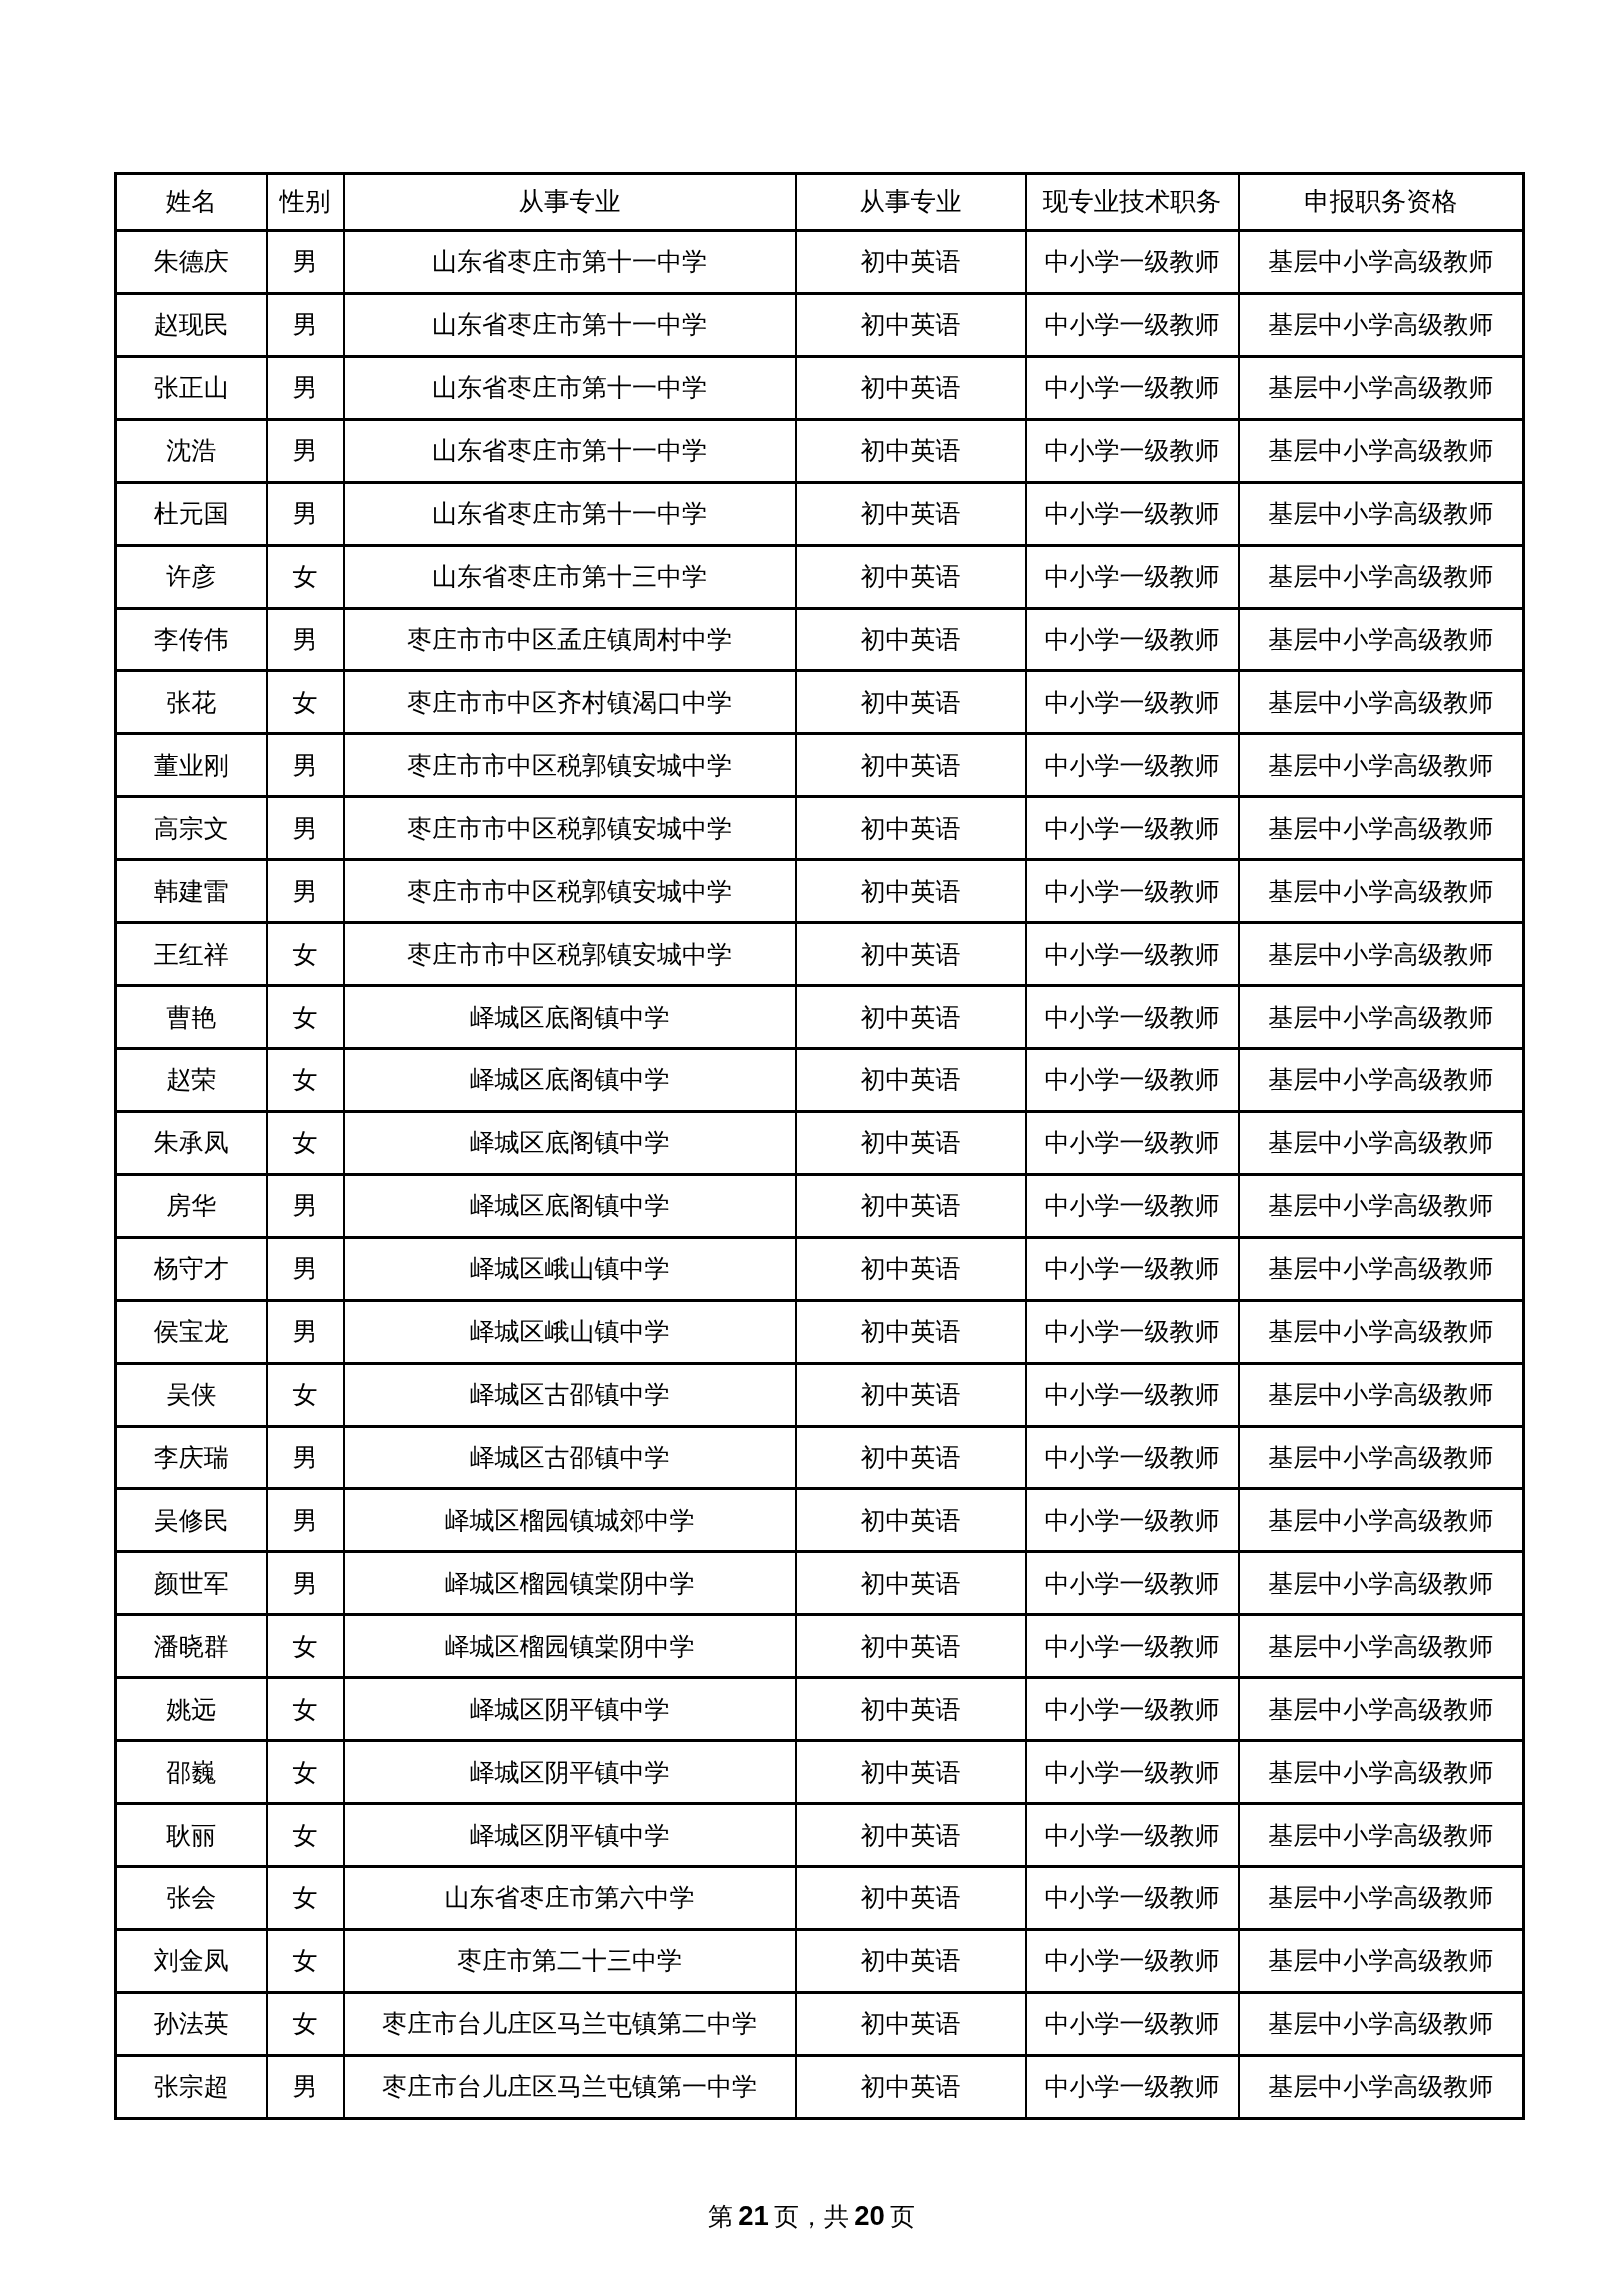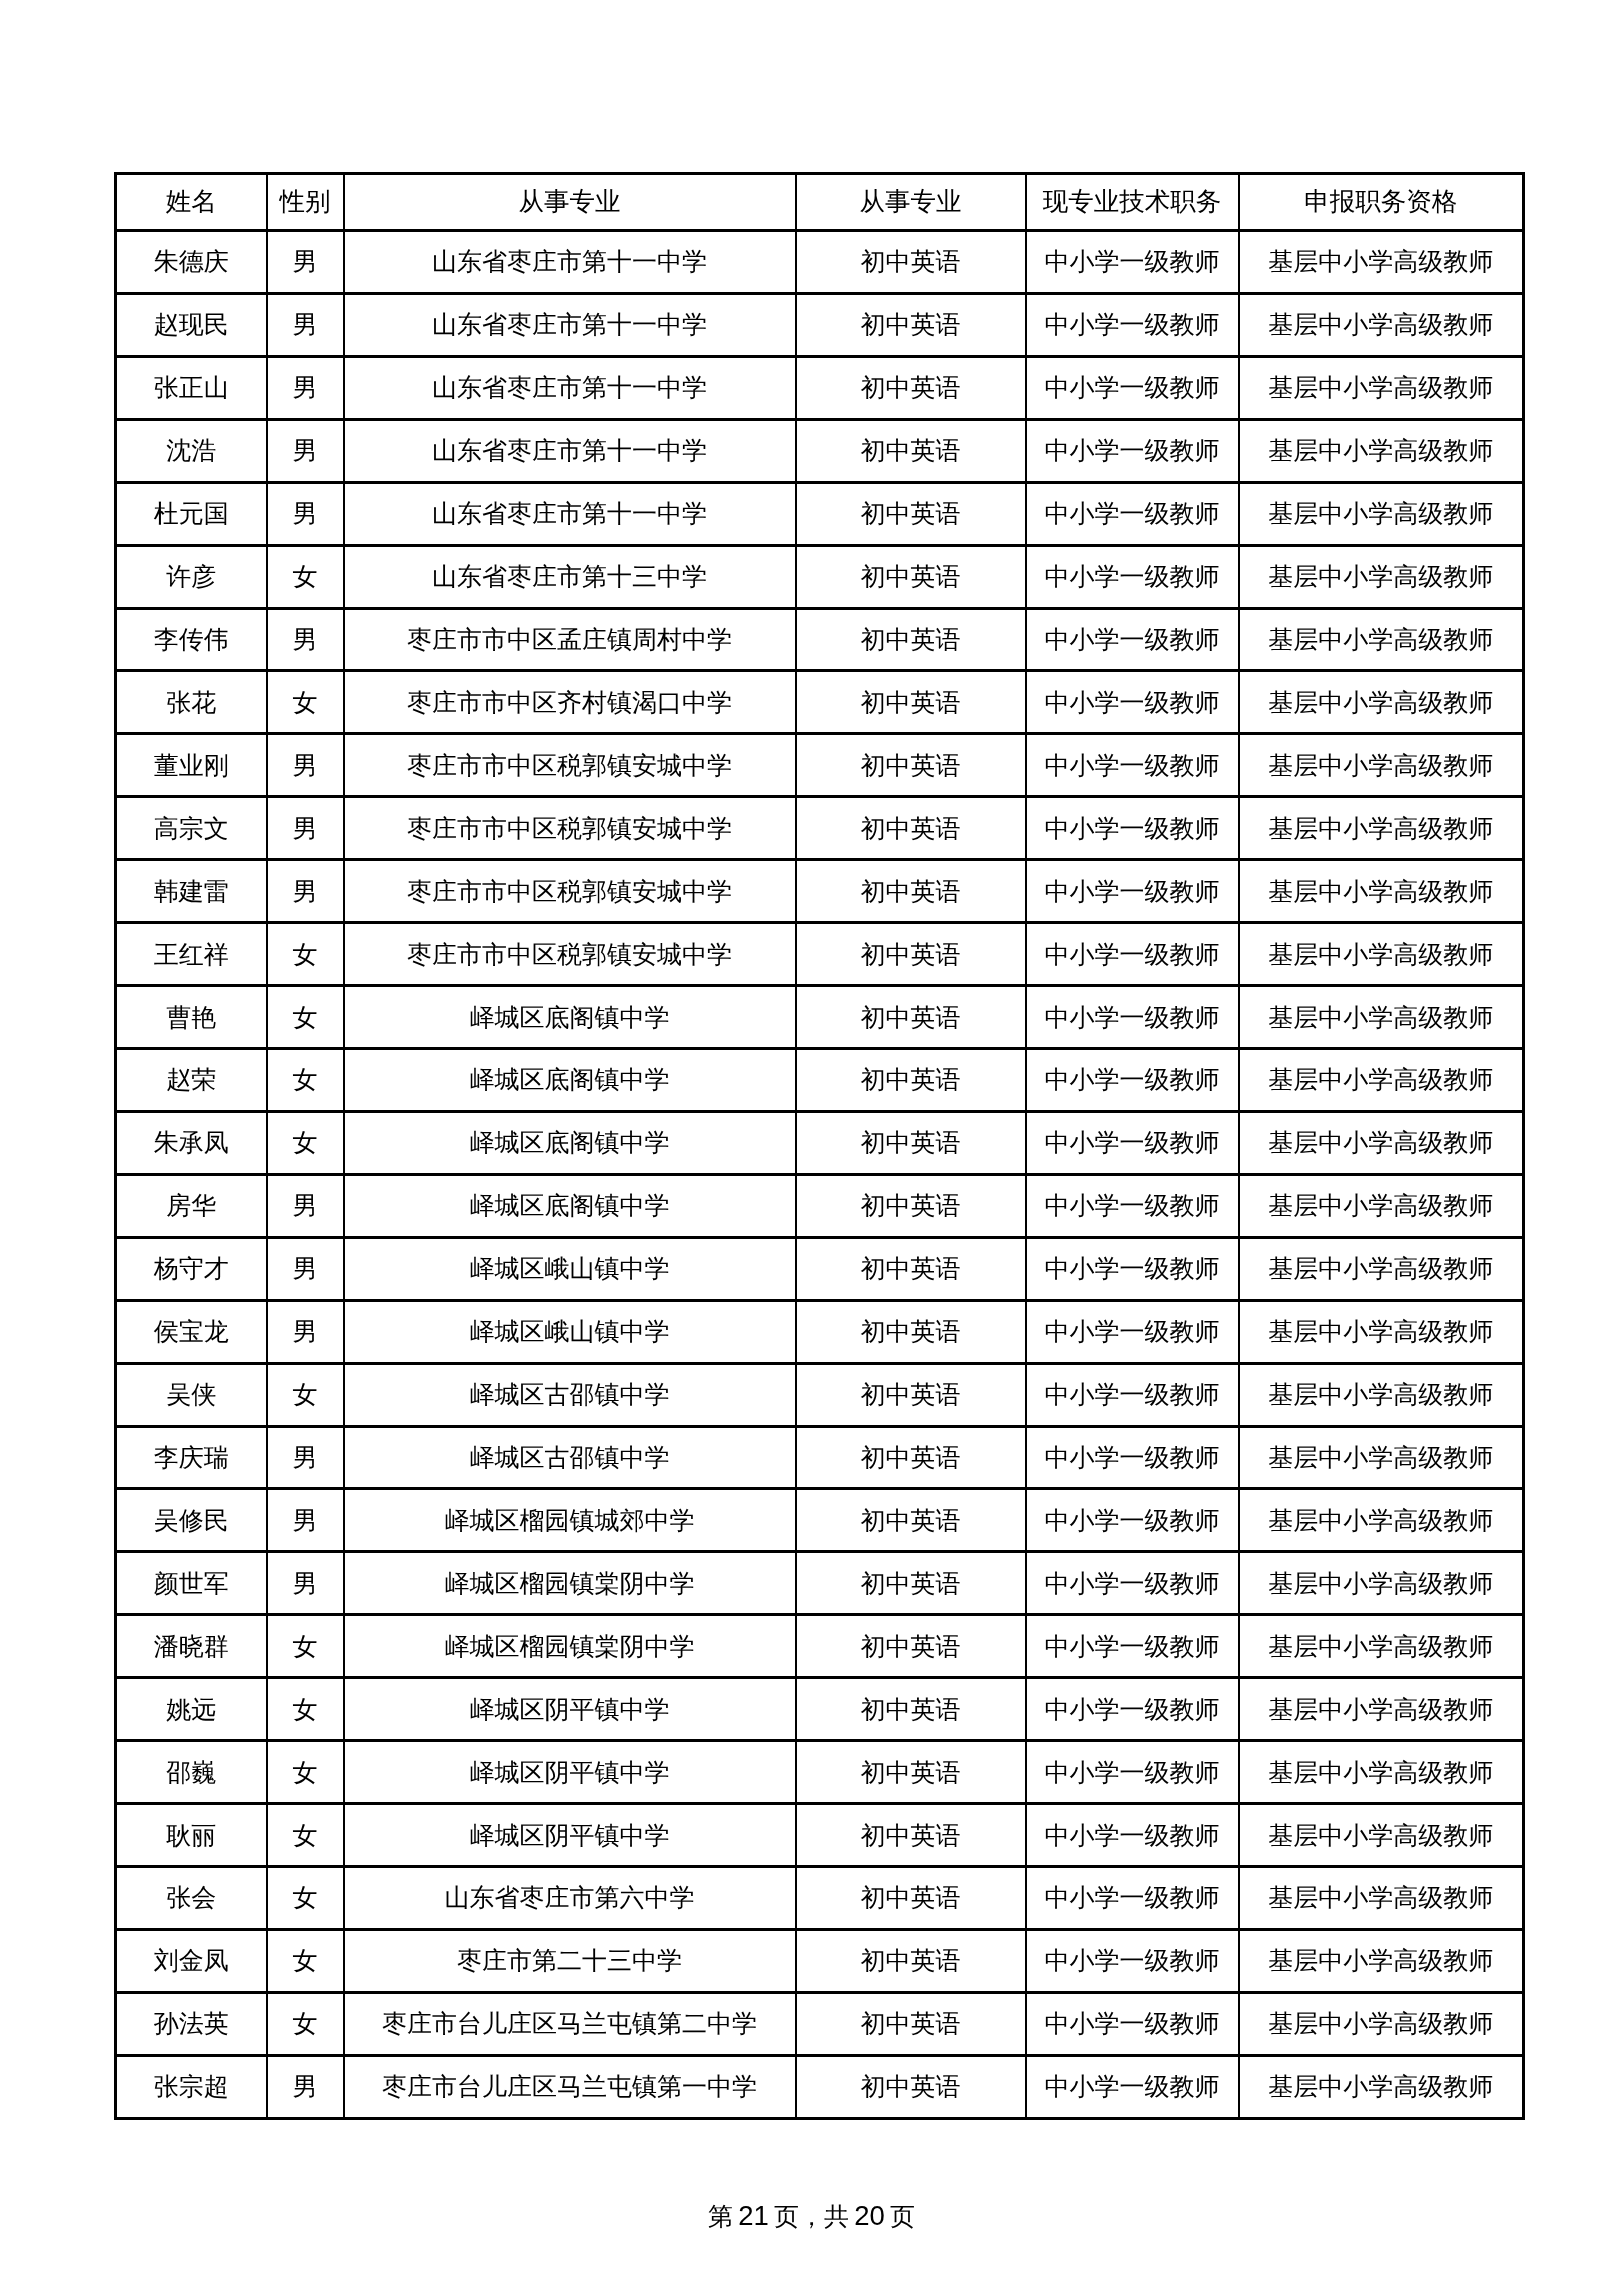--- a/index.html
+++ b/index.html
@@ -63,21 +63,21 @@
     width: 1623px;
     top: 2201px;
     text-align: center;
     font-family: "DejaVu Serif", "Liberation Serif", serif;
     font-size: 25px;
     line-height: 30px;
     color: #000;
   }
   .footer .num {
     font-family: "Liberation Sans", "DejaVu Sans", sans-serif;
-    font-weight: normal;
+    font-weight: bold;
     font-size: 27.5px;
     margin: 0 5.2px;
   }
 </style>
 </head>
 <body>
 
 <div class="page">
   <table class="roster">
     <colgroup>

